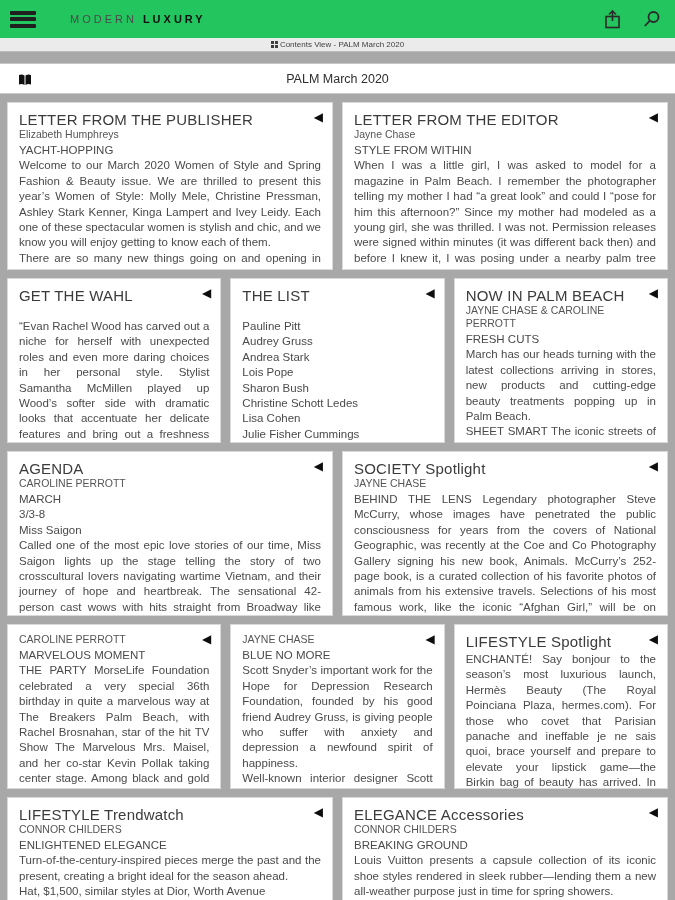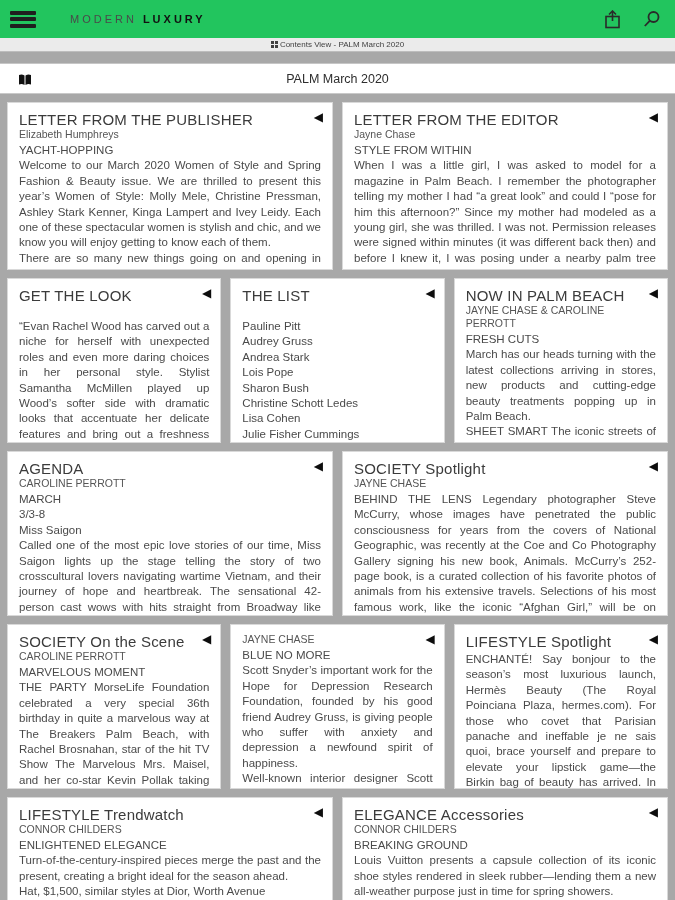--- a/index.html
+++ b/index.html
@@ -130,21 +130,21 @@
       <h2>LETTER FROM THE EDITOR</h2>
       <div class="author">Jayne Chase</div>
       <div class="body">STYLE FROM WITHIN
 When I was a little girl, I was asked to model for a magazine in Palm Beach. I remember the photographer telling my mother I had “a great look” and could I “pose for him this afternoon?” Since my mother had modeled as a young girl, she was thrilled. I was not. Permission releases were signed within minutes (it was different back then) and before I knew it, I was posing under a nearby palm tree while my proud mother looked on. As I look back on that memory, I wonder: What did the photographer see in me at that age? I was</div>
     </div>
   </div>
 
   <div class="row row-std">
     <div class="card third">
       <span class="corner">◀</span>
-      <h2>GET THE LOOK</h2>
+      <h2>GET THE WAHL</h2>
       <div class="author"></div>
       <div class="body">“Evan Rachel Wood has carved out a niche for herself with unexpected roles and even more daring choices in her personal style. Stylist Samantha McMillen played up Wood’s softer side with dramatic looks that accentuate her delicate features and bring out a freshness that’s just right for the spring season.”
 – JAMES AGUIAR, MODERN LUXURY VP CREATIVE/FASHION DIRECTOR (@MOD-</div>
     </div>
     <div class="card third">
       <span class="corner">◀</span>
       <h2>THE LIST</h2>
       <div class="author"></div>
       <div class="body">Pauline Pitt
 Audrey Gruss
@@ -181,21 +181,20 @@
       <span class="corner">◀</span>
       <h2>SOCIETY Spotlight</h2>
       <div class="author">JAYNE CHASE</div>
       <div class="body">BEHIND THE LENS Legendary photographer Steve McCurry, whose images have penetrated the public consciousness for years from the covers of National Geographic, was recently at the Coe and Co Photography Gallery signing his new book, Animals. McCurry’s 252-page book, is a curated collection of his favorite photos of animals from his extensive travels. Selections of his most famous work, like the iconic “Afghan Girl,” will be on display at the gallery through March 17 and are not to be missed 217 Royal Poinciana Way, coeandcogallery.com</div>
     </div>
   </div>
 
   <div class="row row-std">
     <div class="card third">
       <span class="corner">◀</span>
-      <h2>SOCIETY On the Scene</h2>
       <div class="author">CAROLINE PERROTT</div>
       <div class="body">MARVELOUS MOMENT
 THE PARTY MorseLife Foundation celebrated a very special 36th birthday in quite a marvelous way at The Breakers Palm Beach, with Rachel Brosnahan, star of the hit TV Show The Marvelous Mrs. Maisel, and her co-star Kevin Pollak taking center stage. Among black and gold ornamentation, guests ate and then danced to a live</div>
     </div>
     <div class="card third">
       <span class="corner">◀</span>
       <div class="author">JAYNE CHASE</div>
       <div class="body">BLUE NO MORE
 Scott Snyder’s important work for the Hope for Depression Research Foundation, founded by his good friend Audrey Gruss, is giving people who suffer with anxiety and depression a newfound spirit of happiness.
 Well-known interior designer Scott Snyder (scottsnyderinc.com) found being inspired</div>

